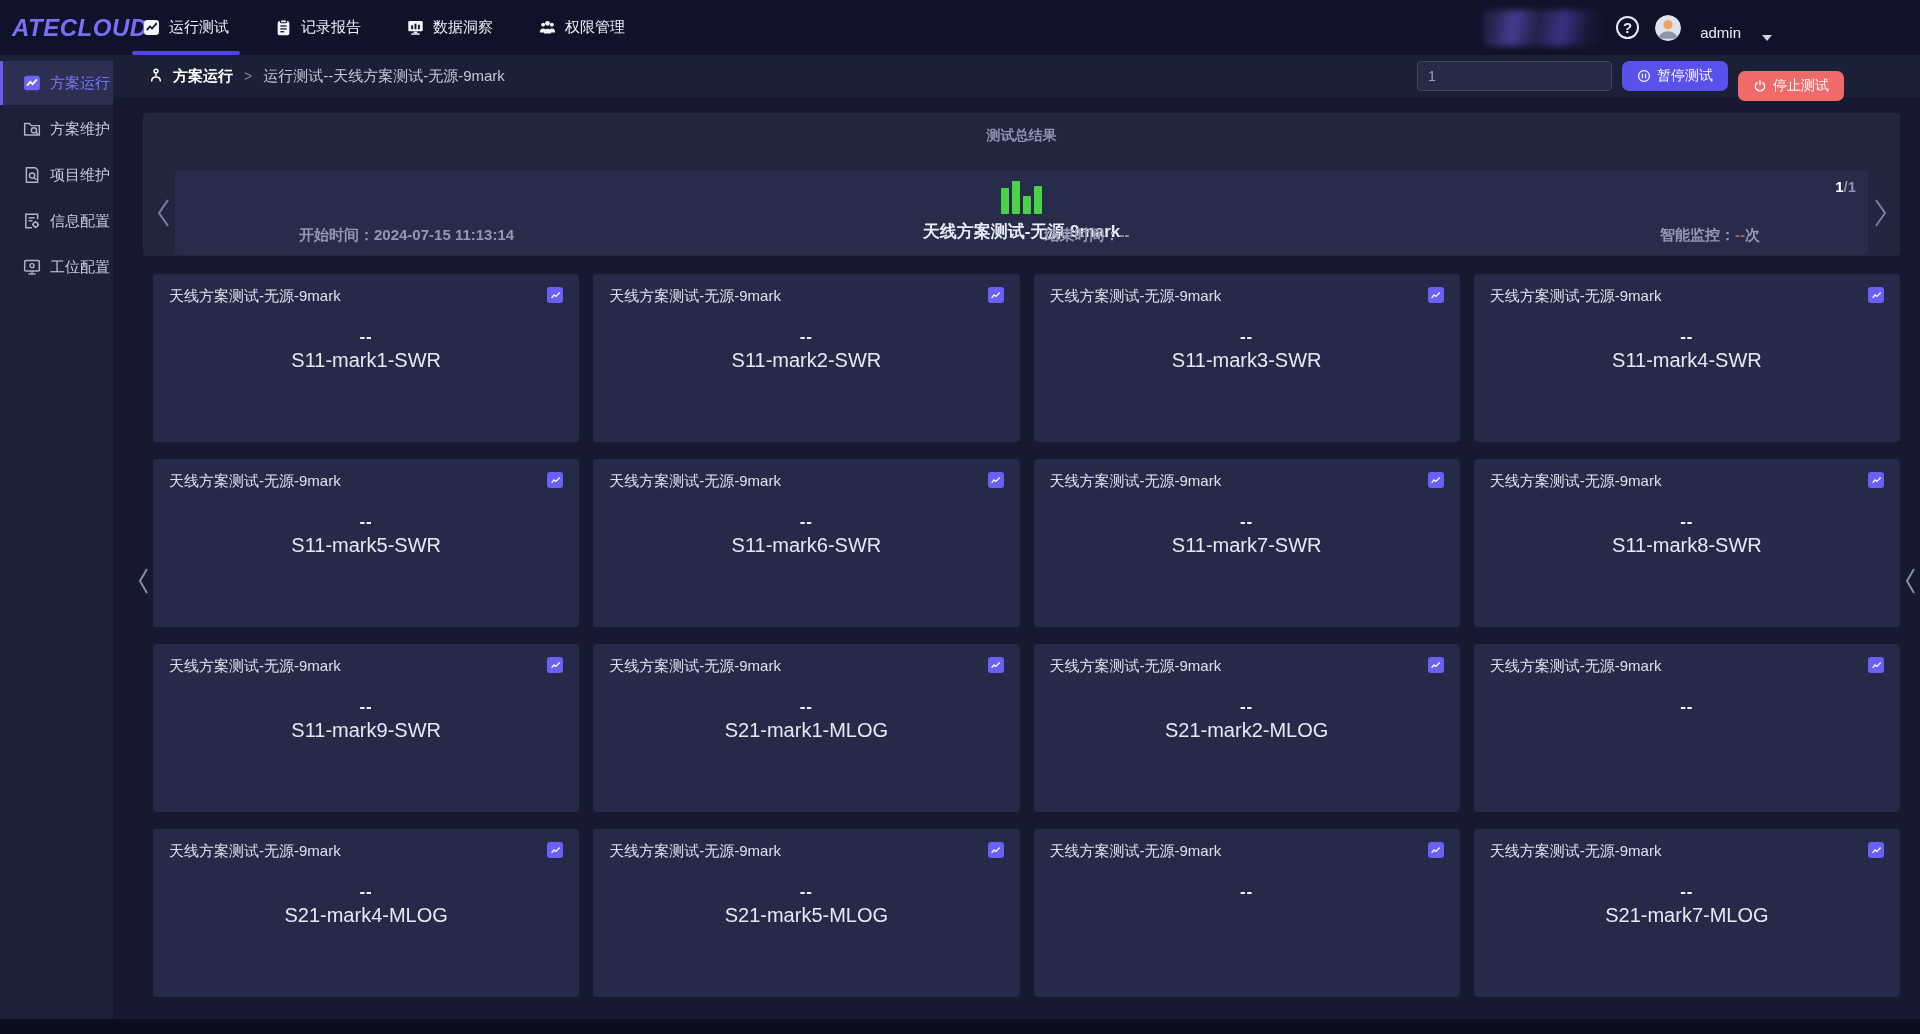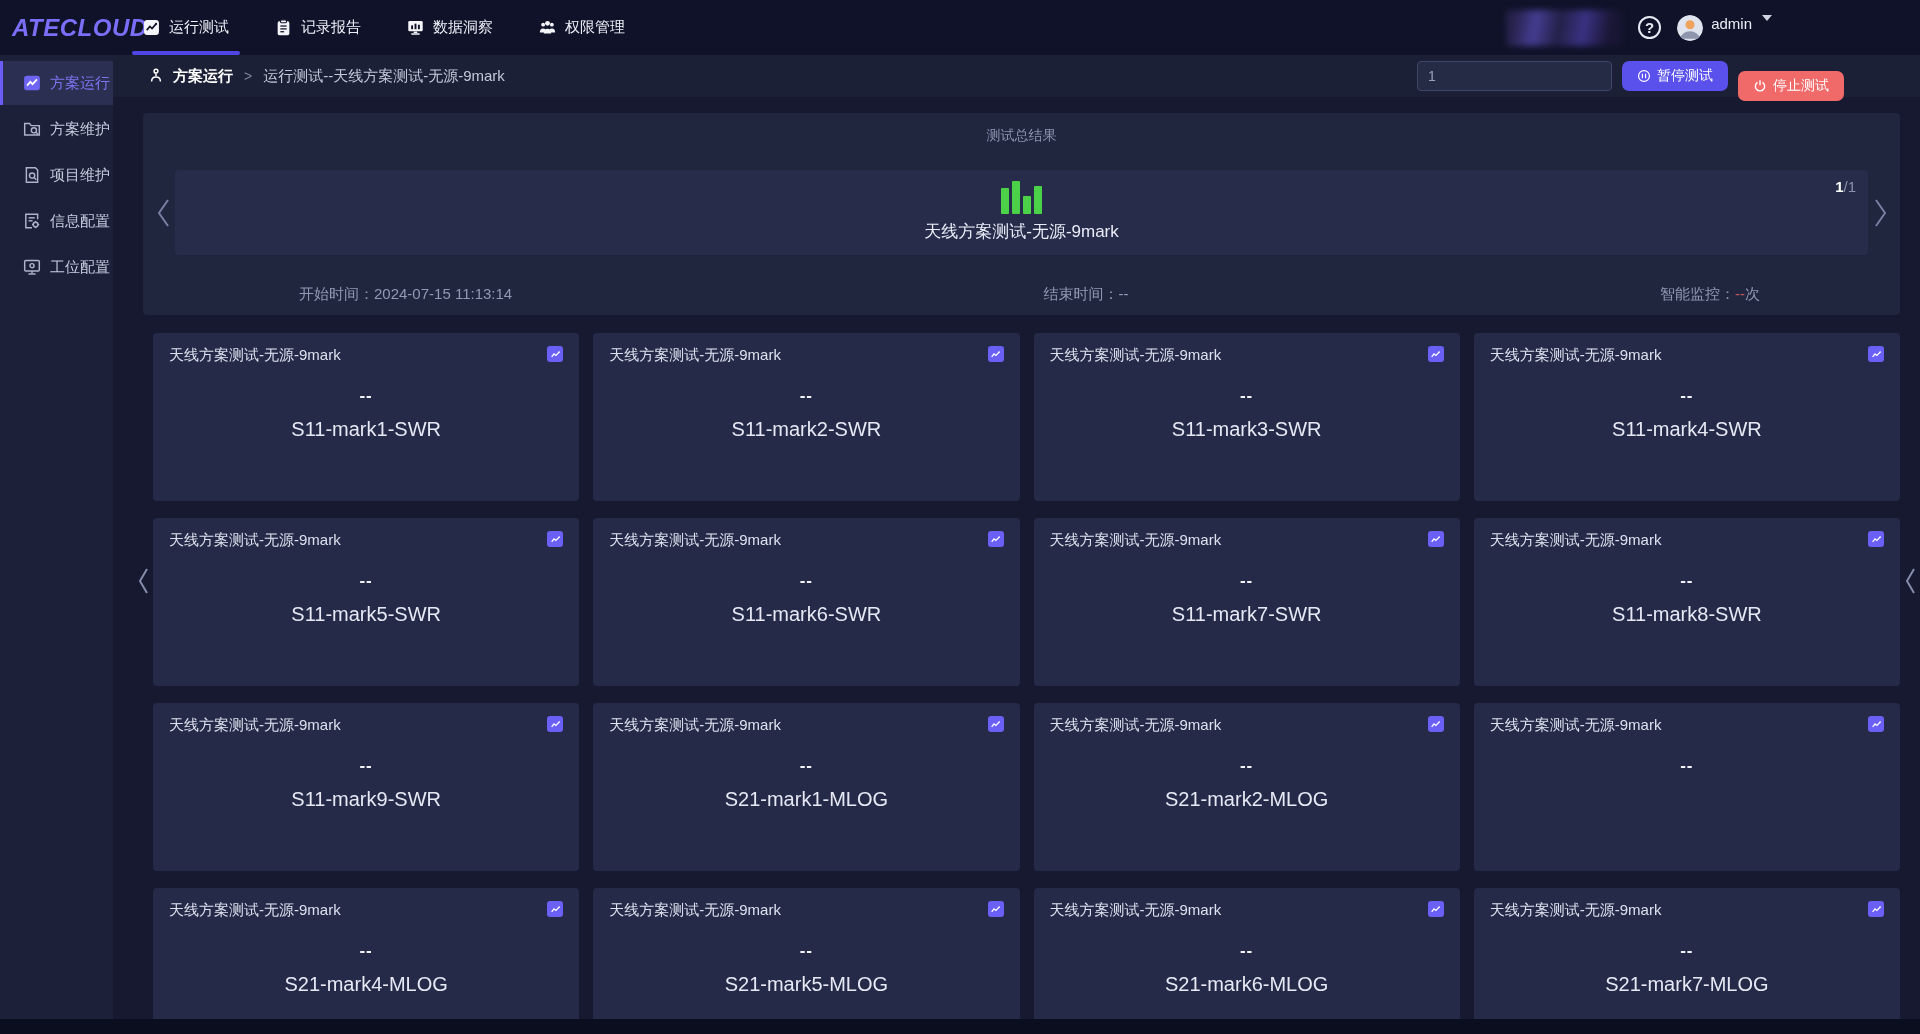--- a/index.html
+++ b/index.html
@@ -32,21 +32,21 @@
   .blur-block {
     width:116px; height:36px; border-radius:4px;
     background:linear-gradient(100deg,#26224b 8%,#453d92 26%,#232047 46%,#3a3283 66%,#191634 88%);
     filter:blur(3px);
   }
   .help-circle {
     width:23px; height:23px; border:2px solid #e8eaf3; border-radius:50%;
     color:#e8eaf3; font-size:15px; font-weight:bold; display:flex; align-items:center; justify-content:center;
     cursor:pointer;
   }
-  .user-wrap { display:flex; align-items:flex-start; gap:8px; cursor:pointer; }
+  .user-wrap { display:flex; align-items:flex-end; gap:19px; cursor:pointer; }
   .avatar { width:26px; height:26px; border-radius:50%; overflow:hidden; flex:none; }
   .avatar svg { width:26px; height:26px; display:block; }
   .user-name { color:#eceef5; font-size:15px; }
   .caret { width:0; height:0; border-left:5px solid transparent; border-right:5px solid transparent; border-top:6px solid #cfd3e0; margin-left:2px; }
 
   
   .sidebar { position:absolute; left:0; top:55px; bottom:0; width:113px; background:#1c2038; z-index:20; padding-top:4px; }
   .side-item {
     height:44px; margin-top:2px; display:flex; align-items:center; gap:9px;
     padding-left:23px; color:#c6cbdf; font-size:15px; cursor:pointer; white-space:nowrap;
@@ -75,21 +75,21 @@
   .btn {
     height:30px; border:none; border-radius:7px; color:#fff; font-size:14px; font-family:inherit;
     display:flex; align-items:center; gap:6px; padding:0 15px; cursor:pointer; white-space:nowrap;
   }
   .btn .icon svg { width:14px; height:14px; display:block; }
   .btn-pause { background:#5a50ec; }
   .btn-stop  { background:#f16a6a;margin-top:20px; }
 
   
   .content { padding:16px 20px 0 30px; position:relative; }
-  .summary { background:#21263f; border-radius:4px; height:202px; position:relative; }
+  .summary { background:#21263f; border-radius:4px; height:143px; position:relative;font-weight:bold; }
   .summary-title { text-align:center; padding-top:14px; color:#8d93af; font-size:14px; }
   .carousel { position:absolute; top:57px; left:8px; right:8px; height:85px; display:flex; align-items:center; }
   .car-chev { width:24px; flex:none; display:flex; justify-content:center; cursor:pointer; color:#787fa3; }
   .car-chev svg { width:15px; height:32px; display:block; }
   .car-inner {
     flex:1; height:85px; background:#272c4a; border-radius:4px; position:relative;
     display:flex; flex-direction:column; align-items:center; justify-content:flex-start; padding-top:11px;
   }
   .bars-icon { display:flex; align-items:flex-end; gap:3px; height:33px; }
   .bars-icon span { width:8px; background:#4cd248; border-radius:1px; display:block; }
@@ -103,21 +103,21 @@
   .grid { margin:18px 0 0 10px; display:grid; grid-template-columns:repeat(4,1fr); gap:17px 14px; }
   .card { background:#252a49; border-radius:4px; height:168px; padding:13px 16px; }
   .card-head { display:flex; justify-content:space-between; align-items:flex-start; }
   .card-title { font-size:15px; color:#dde1ee; }
   .card-icon {
     width:16px; height:16px; background:#6a60f6; border-radius:3px; flex:none;
     display:flex; align-items:center; justify-content:center; cursor:pointer;
   }
   .card-icon svg { width:11px; height:11px; display:block; }
   .card-value { text-align:center; margin-top:21px; font-weight:bold; font-size:17px; color:#f2f4fa; letter-spacing:1px; }
-  .card-label { text-align:center; margin-top:12px; font-size:20px; color:#e6e9f4; }
+  .card-label { text-align:center; margin-top:2px; font-size:20px; color:#e6e9f4; }
 
   
   .rail-chev { position:absolute; top:512px; cursor:pointer; color:#858caa; z-index:15; }
   .rail-chev svg { width:13px; height:28px; display:block; }
   .rail-left { left:24px; }
   .rail-right { right:3px; }
 
   .bottom-bar { position:absolute; left:0; right:0; bottom:0; height:15px; background:#0b0e1e; z-index:40; }
 </style>
 </head>
@@ -510,21 +510,20 @@
             <div class="card-head">
               <span class="card-title">天线方案测试-无源-9mark</span>
               <span class="card-icon">
                 <svg viewBox="0 0 12 12" fill="none" stroke="#ffffff" stroke-width="1.4">
                   <polyline points="1.8,8.6 4.4,5.4 6.4,7 10,3.4"></polyline>
                   <circle cx="10" cy="3.4" r="0.9" fill="#ffffff" stroke="none"></circle>
                 </svg>
               </span>
             </div>
             <div class="card-value">--</div>
-            <div class="card-label">S21-mark6-MLOG</div>
           </div>
           <div class="card">
             <div class="card-head">
               <span class="card-title">天线方案测试-无源-9mark</span>
               <span class="card-icon">
                 <svg viewBox="0 0 12 12" fill="none" stroke="#ffffff" stroke-width="1.4">
                   <polyline points="1.8,8.6 4.4,5.4 6.4,7 10,3.4"></polyline>
                   <circle cx="10" cy="3.4" r="0.9" fill="#ffffff" stroke="none"></circle>
                 </svg>
               </span>

